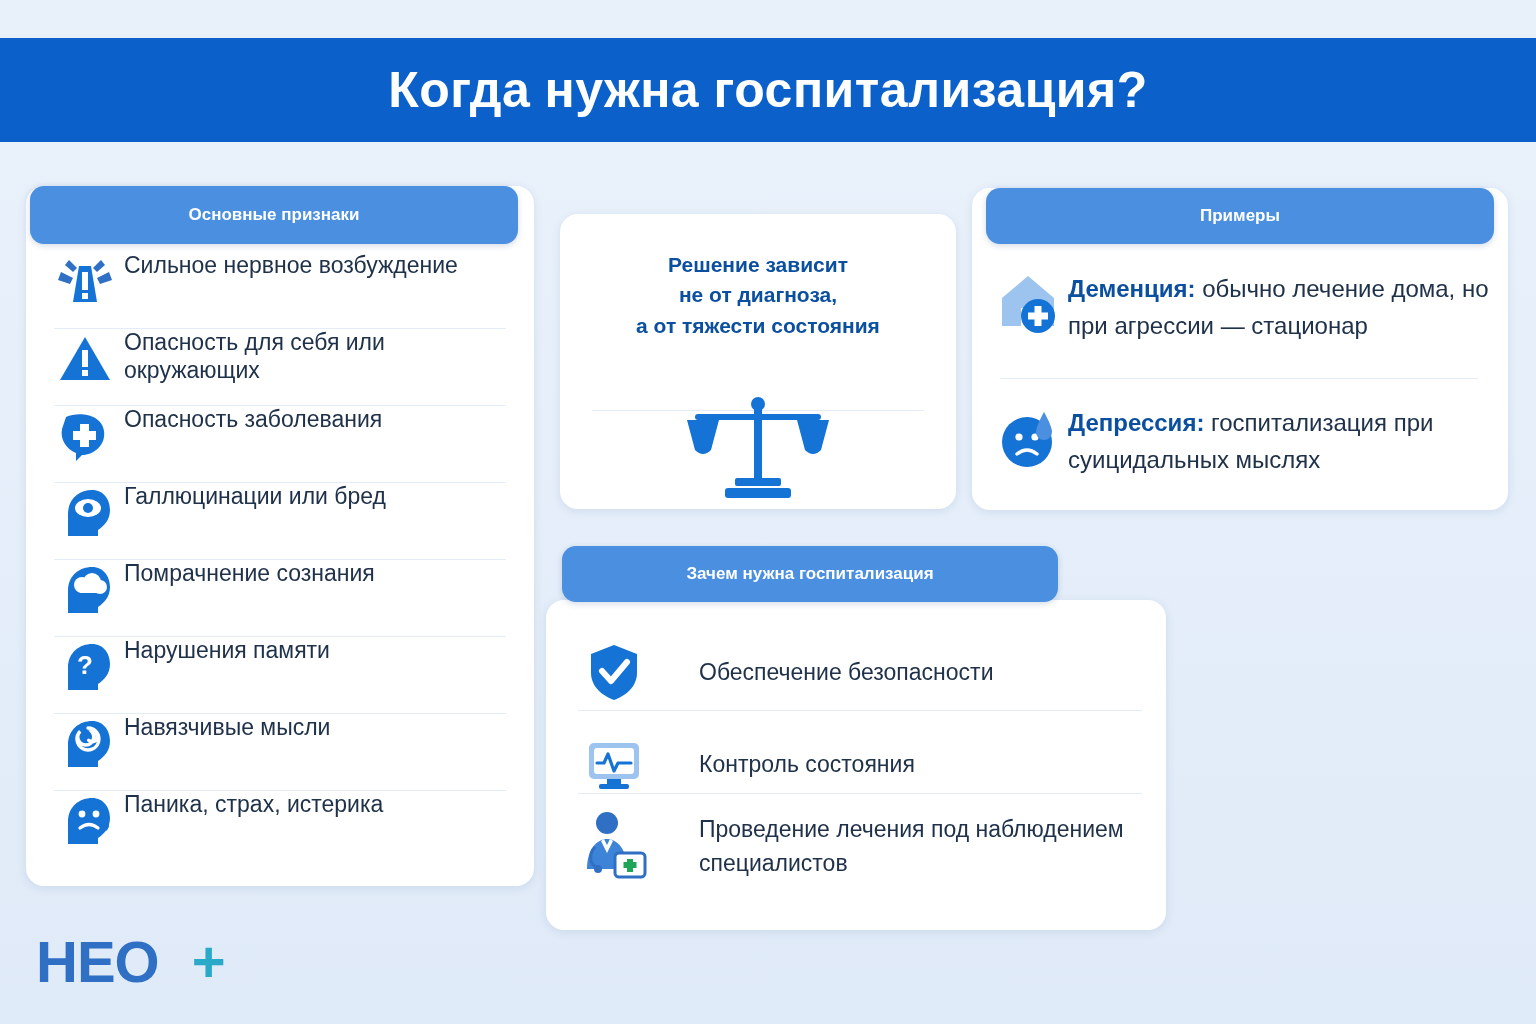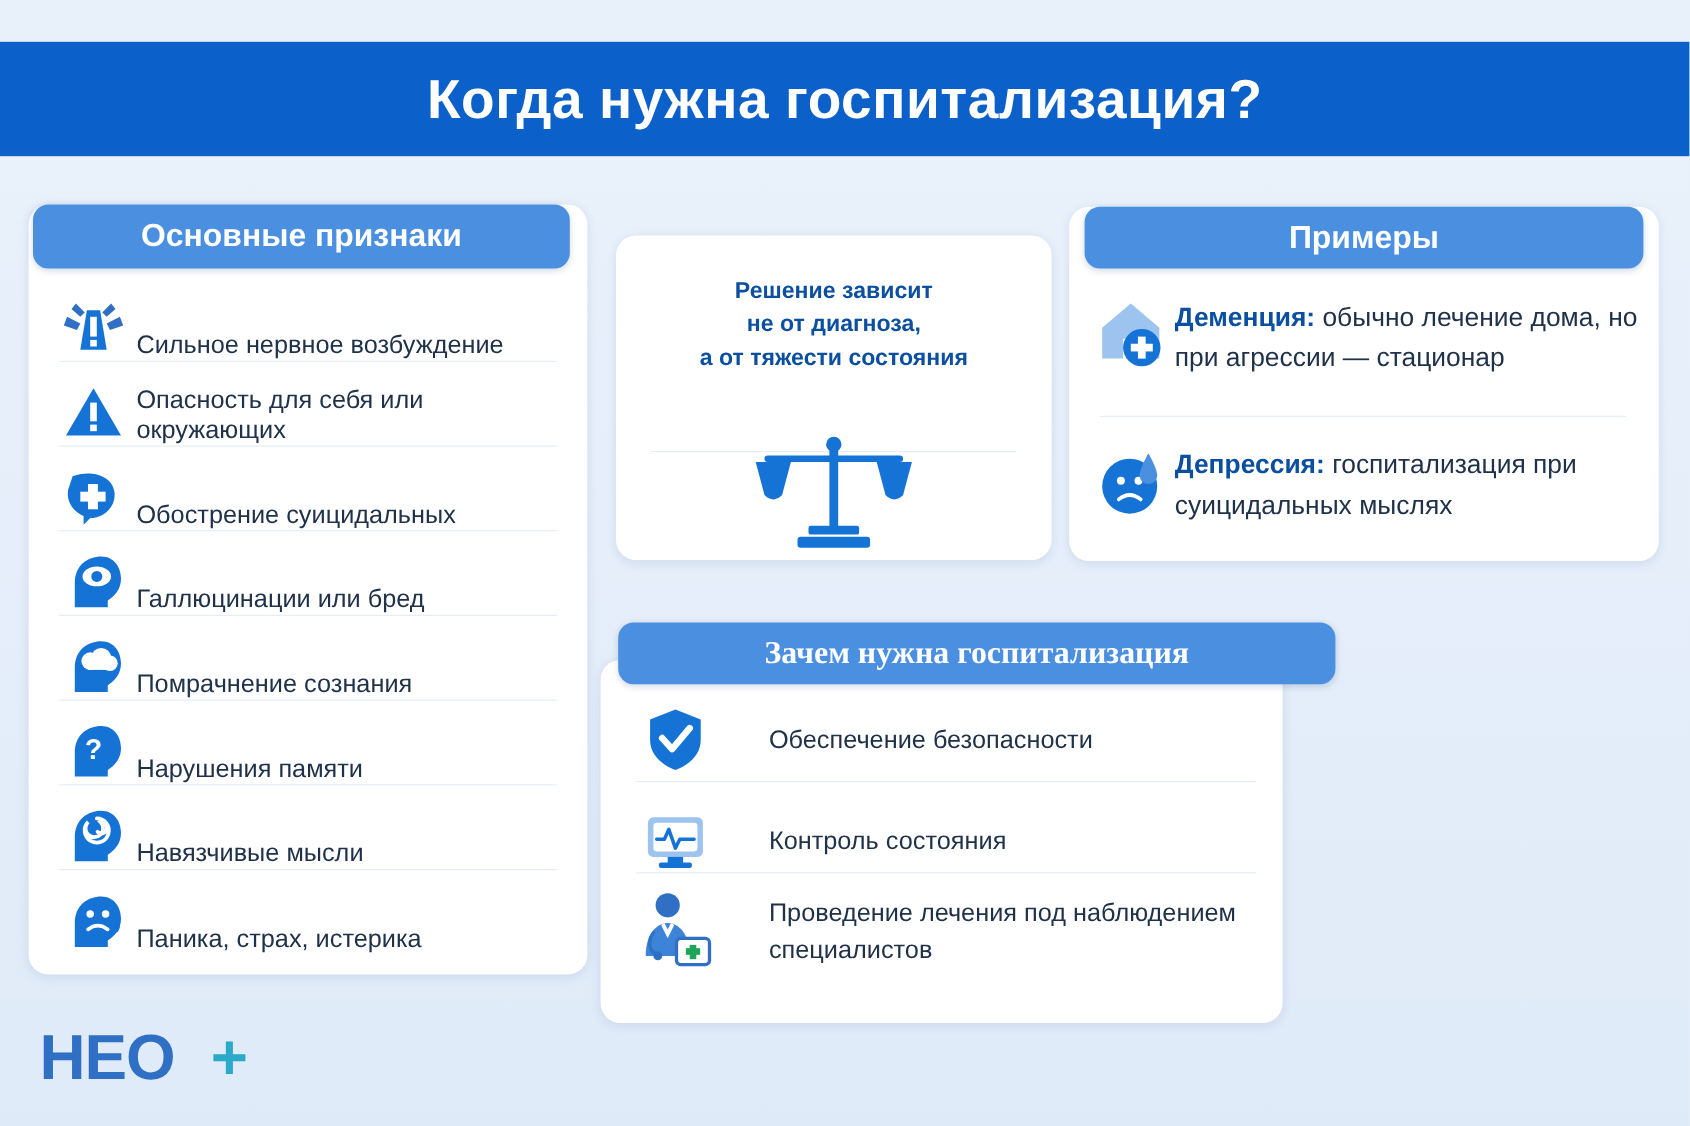--- a/index.html
+++ b/index.html
@@ -51,41 +51,41 @@
     position: absolute;
     background: #4a8fe0;
     border-radius: 14px;
     display: flex;
     align-items: center;
     justify-content: center;
     box-shadow: 0 2px 6px rgba(20,60,120,0.18);
   }
   .card-header span {
     color: #ffffff;
-    font-size: 29px;
+    font-size: 17px;
     font-weight: bold;
     text-align: right;
   }
   
   #signs-card {
     left: 26px; top: 148px;
     width: 508px; height: 700px;
   }
   #signs-header {
     left: 30px; top: 148px;
     width: 488px; height: 58px;
   }
   .signs-list {
     position: absolute;
     left: 26px; top: 214px;
     width: 508px;
   }
   .sign-row {
     display: flex;
-    align-items: flex-end;
+    align-items: flex-start;
     height: 77px;
     margin: 0 28px;
     border-bottom: 1px solid #e3ecf7;
     box-sizing: border-box;
   }
   .sign-row:last-child { border-bottom: none; }
   .sign-icon {
     width: 62px; height: 60px;
     flex: 0 0 62px;
     display: flex; align-items: center; justify-content: center;
@@ -158,22 +158,22 @@
     left: 1000px; top: 340px;
     width: 478px; height: 1px;
     background: #e3ecf7;
   }
   
   #why-card {
     left: 546px; top: 562px;
     width: 620px; height: 330px;
   }
   #why-header {
-    left: 562px; top: 528px;
-    width: 652px; height: 56px; font-family: Liberation Serif, serif;
+    left: 562px; top: 508px;
+    width: 496px; height: 56px;
   }
   .why-row {
     position: absolute;
     display: flex;
     align-items: center;
     left: 576px;
     width: 570px;
     gap: 41px;
   }
   #why-row-0 { top: 598px; }
@@ -265,21 +265,21 @@
     </div>
 
     <div class="sign-row">
       <div class="sign-icon">
         <svg width="58" height="54" viewBox="0 0 58 54">
           <path d="M10 8 C24 2 46 6 48 22 C50 36 38 46 26 46 L20 52 L20 44 C10 40 4 30 6 20 Z" fill="#1573d6"></path>
           <rect x="24" y="15" width="9" height="23" fill="#ffffff"></rect>
           <rect x="17" y="22" width="23" height="9" fill="#ffffff"></rect>
         </svg>
       </div>
-      <div class="sign-label">Обострение суицидальных</div>
+      <div class="sign-label">Опасность заболевания</div>
     </div>
 
     <div class="sign-row">
       <div class="sign-icon">
         <svg width="58" height="54" viewBox="0 0 58 54">
           <path d="M12 50 L12 28 C12 12 24 4 36 4 C48 4 54 14 54 24 C54 34 48 40 42 44 L42 50 Z" fill="#1573d6"></path>
           <ellipse cx="32" cy="22" rx="13" ry="9" fill="#ffffff"></ellipse>
           <circle cx="32" cy="22" r="5" fill="#1573d6"></circle>
         </svg>
       </div>

